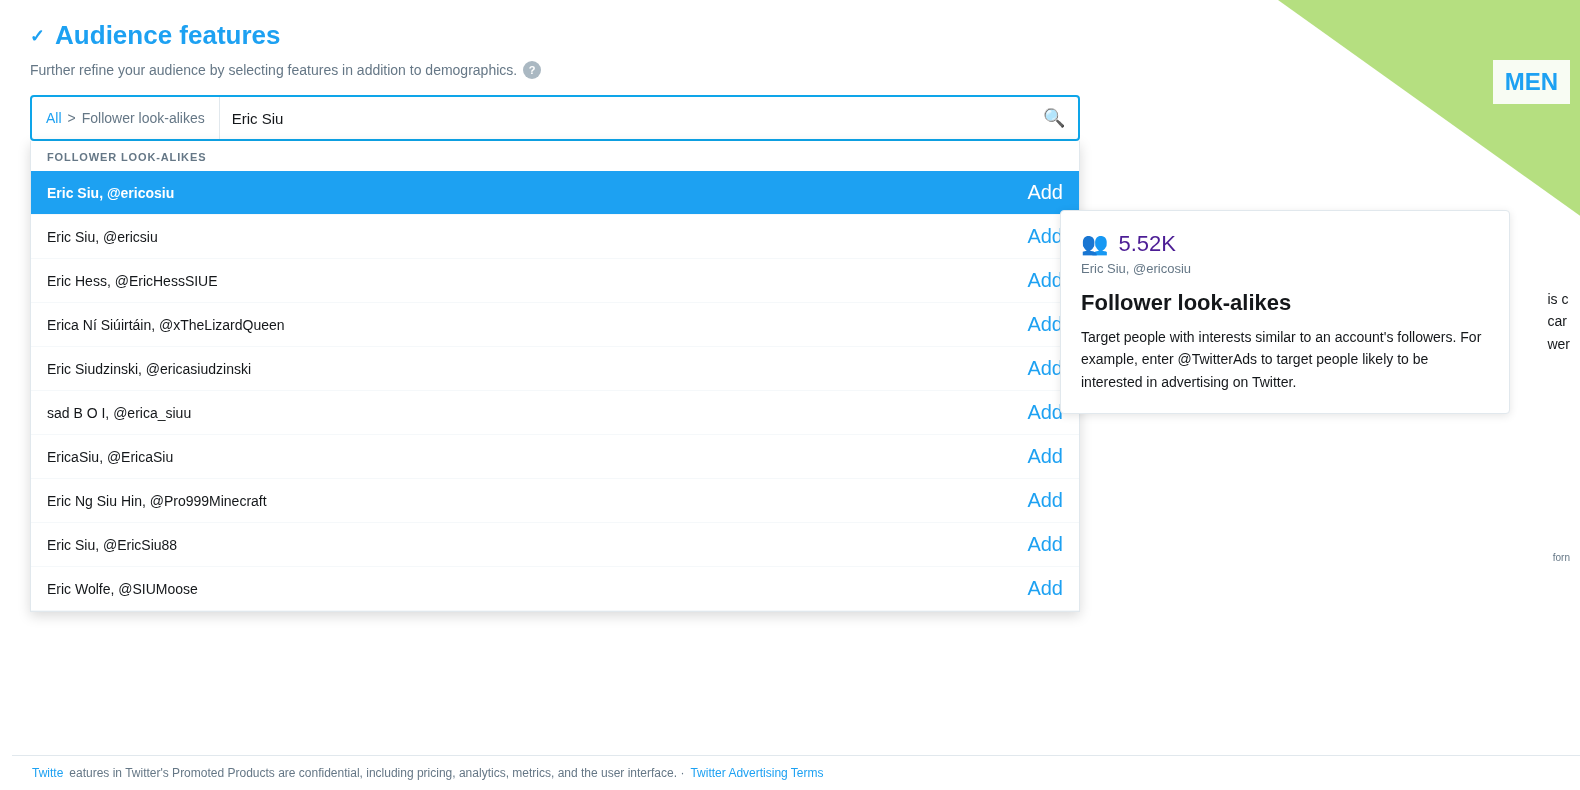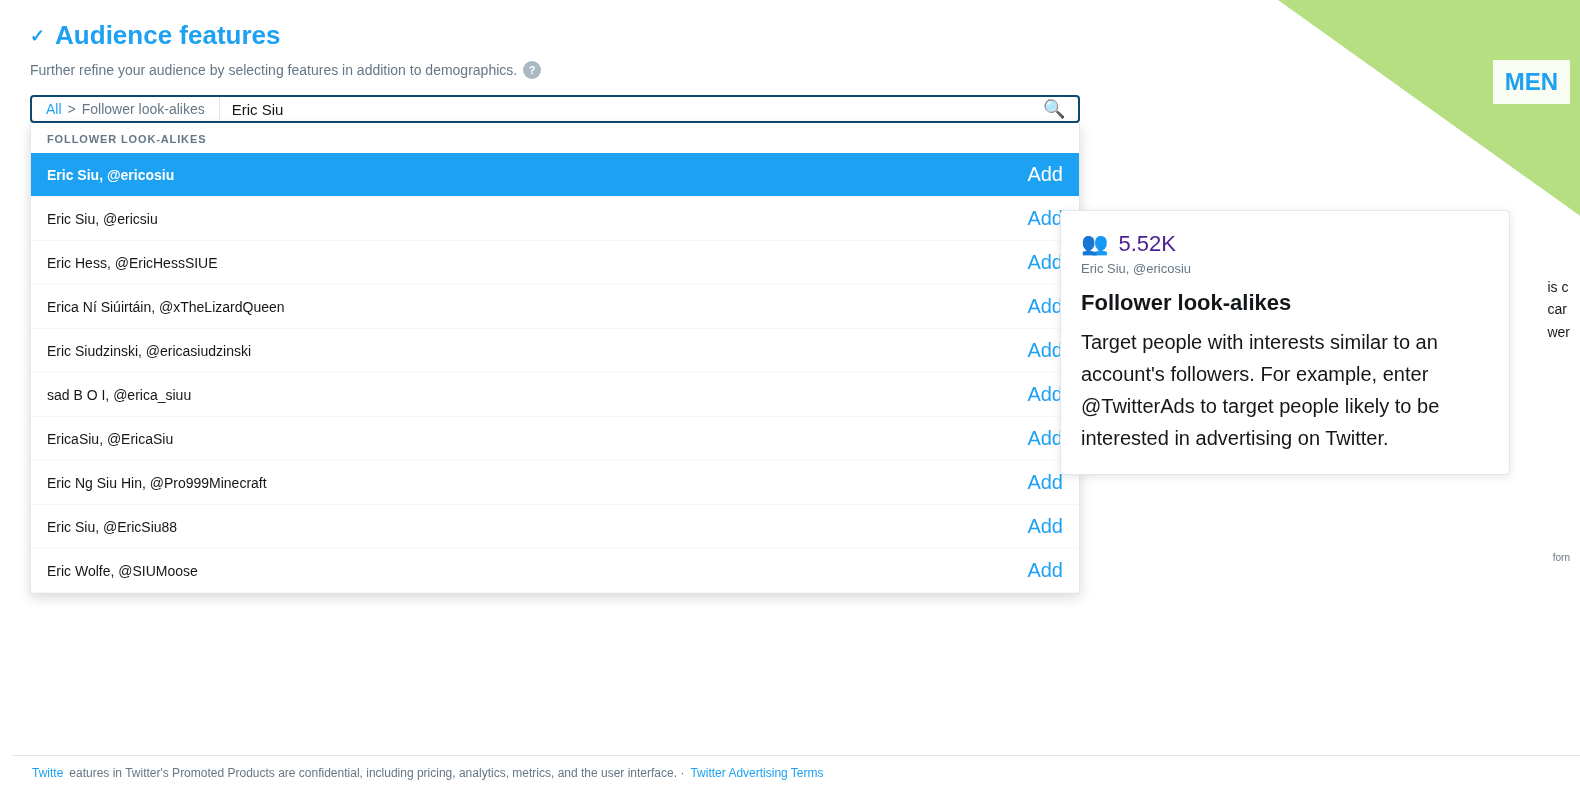--- a/index.html
+++ b/index.html
@@ -66,25 +66,25 @@
       color: white;
       font-size: 11px;
       font-weight: bold;
       cursor: pointer;
     }
 
     
     .search-bar-container {
       display: flex;
       align-items: center;
-      border: 2px solid #0c4a6e;
+      border: 2px solid #0ea5e9;
       border-radius: 4px;
       background: #fff;
       width: 1050px;
-      height: 28px;
+      height: 46px;
       margin-bottom: 0;
     }
 
     .breadcrumb-area {
       display: flex;
       align-items: center;
       padding: 0 14px;
       gap: 6px;
       border-right: 1px solid #e1e8ed;
       height: 100%;
@@ -224,21 +224,21 @@
 
     .tooltip-title {
       font-size: 22px;
       font-weight: 700;
       color: #14171a;
       margin-bottom: 10px;
     }
 
     .tooltip-description {
       color: #14171a;
-      font-size: 20px;
+      font-size: 14px;
       line-height: 1.6;
     }
 
     
     .right-chart {
       position: absolute;
       top: 0;
       right: 0;
       width: 430px;
       height: 220px;
@@ -264,21 +264,21 @@
       color: #1da1f2;
       font-size: 24px;
       font-weight: 700;
       padding: 8px 12px;
       background: rgba(255,255,255,0.9);
     }
 
     
     .right-partial-text {
       position: absolute;
-      top: 276px;
+      top: 288px;
       right: 10px;
       font-size: 14px;
       color: #14171a;
       line-height: 1.6;
     }
 
     
     .form-partial {
       position: absolute;
       top: 552px;

